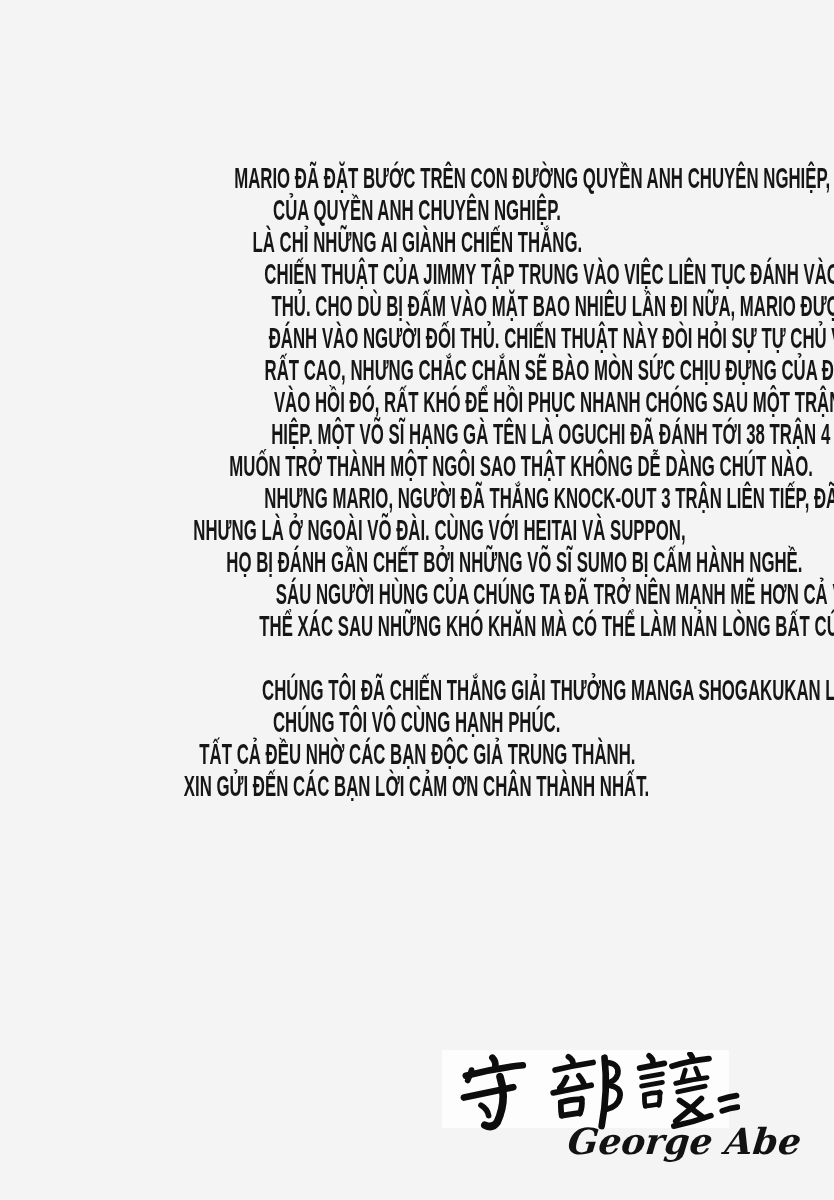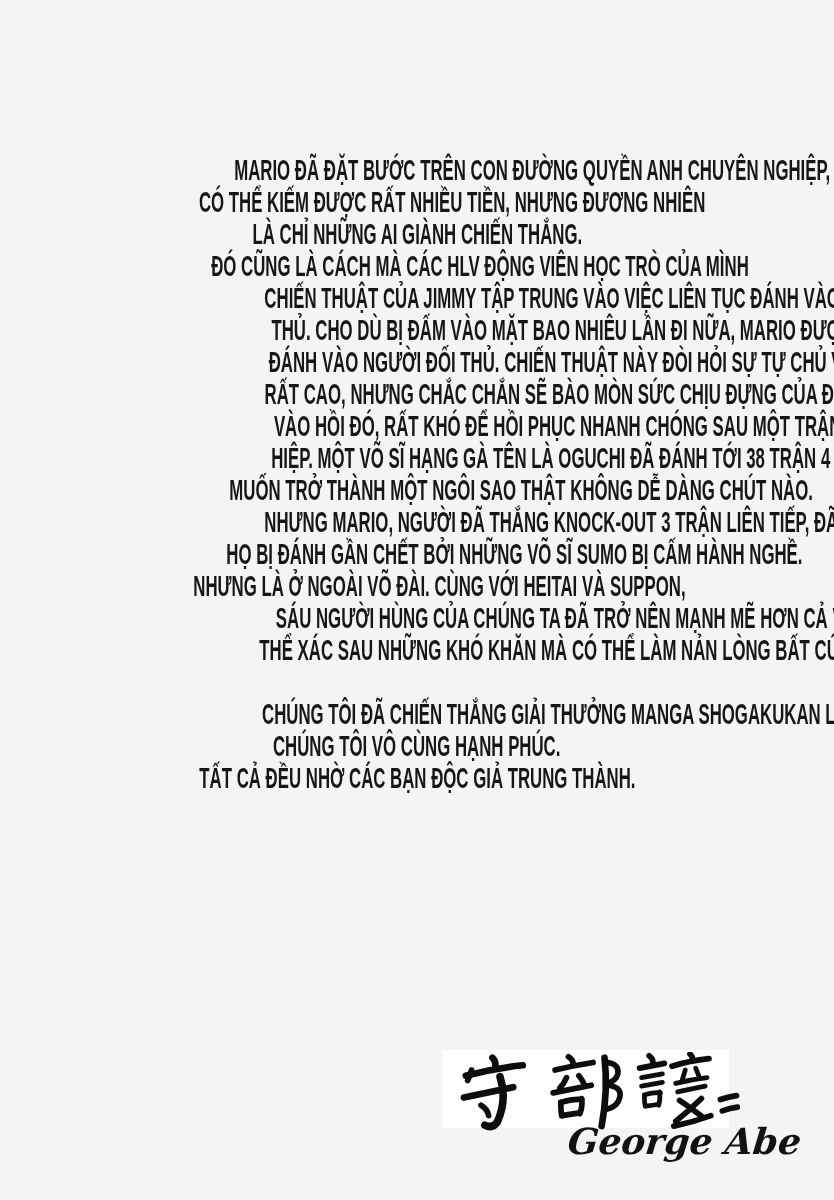--- a/index.html
+++ b/index.html
@@ -11,21 +11,21 @@
     position: relative;
     width: 834px;
     height: 1200px;
     margin: 0 auto;
     background: #f4f4f4;
     overflow: hidden;
     font-family: "Liberation Sans", "DejaVu Sans", sans-serif;
   }
   .text-block {
     position: absolute;
-    top: 0;
+    top: 8px;
     left: 0;
     width: 834px;
     padding-top: 154px;
   }
   .para { margin: 0; }
   .para.closing { margin-top: 32px; }
   .line {
     height: 32px;
     line-height: 32px;
     text-align: center;
@@ -76,41 +76,41 @@
   }
 </style>
 </head>
 <body>
 
 <div class="page">
 
   <div class="text-block">
     <div class="para">
       <div class="line"><span class="cond">MARIO ĐÃ ĐẶT BƯỚC TRÊN CON ĐƯỜNG QUYỀN ANH CHUYÊN NGHIỆP,</span></div>
-      <div class="line"><span class="cond">CÓ THỂ KIẾM ĐƯỢC RẤT NHIỀU TIỀN, NHƯNG ĐƯƠNG NHIÊN</span></div>
+      <div class="line"><span class="cond">CỦA QUYỀN ANH CHUYÊN NGHIỆP.</span></div>
       <div class="line"><span class="cond">LÀ CHỈ NHỮNG AI GIÀNH CHIẾN THẮNG.</span></div>
-      <div class="line"><span class="cond">ĐÓ CŨNG LÀ CÁCH MÀ CÁC HLV ĐỘNG VIÊN HỌC TRÒ CỦA MÌNH</span></div>
       <div class="line"><span class="cond">CHIẾN THUẬT CỦA JIMMY TẬP TRUNG VÀO VIỆC LIÊN TỤC ĐÁNH VÀO NGƯỜI ĐỐI</span></div>
       <div class="line"><span class="cond">THỦ. CHO DÙ BỊ ĐẤM VÀO MẶT BAO NHIÊU LẦN ĐI NỮA, MARIO ĐƯỢC CHỈ ĐẠO CHỈ</span></div>
       <div class="line"><span class="cond">ĐÁNH VÀO NGƯỜI ĐỐI THỦ. CHIẾN THUẬT NÀY ĐÒI HỎI SỰ TỰ CHỦ VÀ KIÊN NHẪN</span></div>
       <div class="line"><span class="cond">RẤT CAO, NHƯNG CHẮC CHẮN SẼ BÀO MÒN SỨC CHỊU ĐỰNG CỦA ĐỐI PHƯƠNG.</span></div>
       <div class="line"><span class="cond">VÀO HỒI ĐÓ, RẤT KHÓ ĐỂ HỒI PHỤC NHANH CHÓNG SAU MỘT TRẬN ĐẤU KÉO DÀI 4</span></div>
       <div class="line"><span class="cond">HIỆP. MỘT VÕ SĨ HẠNG GÀ TÊN LÀ OGUCHI ĐÃ ĐÁNH TỚI 38 TRẬN 4 HIỆP LIÊN TIẾP.</span></div>
       <div class="line"><span class="cond">MUỐN TRỞ THÀNH MỘT NGÔI SAO THẬT KHÔNG DỄ DÀNG CHÚT NÀO.</span></div>
       <div class="line"><span class="cond">NHƯNG MARIO, NGƯỜI ĐÃ THẮNG KNOCK-OUT 3 TRẬN LIÊN TIẾP, ĐÃ ĐỤNG PHẢI</span></div>
+      <div class="line"><span class="cond">NHƯNG LÀ Ở NGOÀI VÕ ĐÀI. CÙNG VỚI HEITAI VÀ SUPPON,</span></div>
       <div class="line"><span class="cond">HỌ BỊ ĐÁNH GẦN CHẾT BỞI NHỮNG VÕ SĨ SUMO BỊ CẤM HÀNH NGHỀ.</span></div>
-      <div class="line"><span class="cond">NHƯNG LÀ Ở NGOÀI VÕ ĐÀI. CÙNG VỚI HEITAI VÀ SUPPON,</span></div>
       <div class="line"><span class="cond">SÁU NGƯỜI HÙNG CỦA CHÚNG TA ĐÃ TRỞ NÊN MẠNH MẼ HƠN CẢ VỀ TINH THẦN VÀ</span></div>
       <div class="line"><span class="cond">THỂ XÁC SAU NHỮNG KHÓ KHĂN MÀ CÓ THỂ LÀM NẢN LÒNG BẤT CỨ AI KHÁC.</span></div>
     </div>
 
     <div class="para closing">
       <div class="line"><span class="cond">CHÚNG TÔI ĐÃ CHIẾN THẮNG GIẢI THƯỞNG MANGA SHOGAKUKAN LẦN THỨ 51.</span></div>
       <div class="line"><span class="cond">CHÚNG TÔI VÔ CÙNG HẠNH PHÚC.</span></div>
       <div class="line"><span class="cond">TẤT CẢ ĐỀU NHỜ CÁC BẠN ĐỘC GIẢ TRUNG THÀNH.</span></div>
+      <div class="line"><span class="cond">XIN GỬI ĐẾN CÁC BẠN LỜI CẢM ƠN CHÂN THÀNH NHẤT.</span></div>
     </div>
   </div>
 
   <div class="signature">
     <div class="sig-patch"></div>
     <svg class="sig-kanji-svg" width="290" height="95" viewBox="0 0 300 100" fill="none" stroke="#0d0d0d" stroke-linecap="round" stroke-linejoin="round">
 
       <g stroke-width="7">
         <path d="M42,6 q4,4 3,10"></path>
         <path d="M20,19 q-2,7 -4,11" stroke-width="6"></path>

